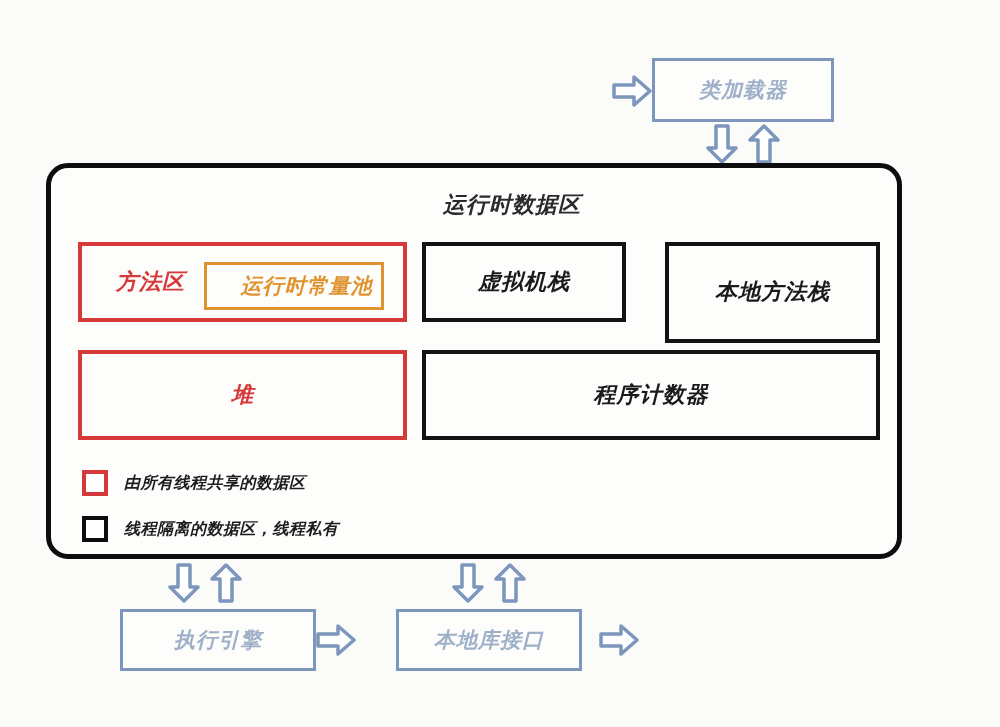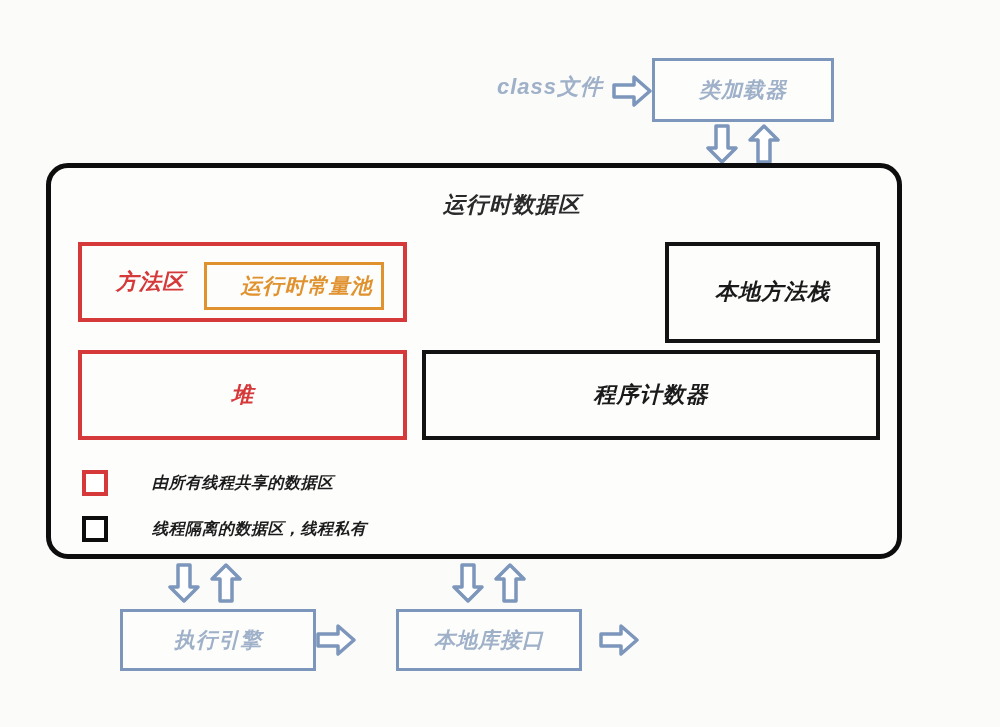--- a/index.html
+++ b/index.html
@@ -110,21 +110,20 @@
     top: 72px;
     font-size: 22px;
     color: #9fb0c9;
   }
 
   
   .legend-row {
     position: absolute;
     display: flex;
     align-items: center;
-    gap: 28px;
   }
   .legend-swatch {
     width: 26px;
     height: 26px;
     box-sizing: border-box;
     background: #ffffff;
     flex: 0 0 auto;
   }
   .legend-swatch.red   { border: 4px solid #d6393a; }
   .legend-swatch.black { border: 4px solid #0d0d0d; }
@@ -142,21 +141,20 @@
   .arrow {
     position: absolute;
   }
   .arrow svg { display: block; }
 </style>
 </head>
 <body>
 
 <div id="canvas">
 
-  <div class="plain-label" id="class-file-label">class文件</div>
 
   <div class="arrow" style="left:612px; top:75px;">
     <svg width="40" height="32" viewBox="0 0 40 32">
       <polygon points="2,10 22,10 22,2 38,16 22,30 22,22 2,22" fill="#ffffff" stroke="#7d96bb" stroke-width="3.5" stroke-linejoin="round"></polygon>
     </svg>
   </div>
 
   <div class="node blue-box" style="left:652px; top:58px; width:182px; height:64px;">
     <span>类加载器</span>
   </div>
@@ -176,20 +174,23 @@
 
     <div id="runtime-title">运行时数据区</div>
 
     <div class="node red-box" style="left:27px; top:74px; width:329px; height:80px; justify-content:flex-start;">
       <span style="margin-left:34px;">方法区</span>
       <div class="node orange-box" style="position:absolute; left:122px; top:16px; width:180px; height:48px;padding-left:25px;">
         <span>运行时常量池</span>
       </div>
     </div>
 
+    <div class="node black-box" style="left:371px; top:74px; width:204px; height:80px;">
+      <span>虚拟机栈</span>
+    </div>
 
     <div class="node black-box" style="left:614px; top:74px; width:215px; height:101px;">
       <span>本地方法栈</span>
     </div>
 
     <div class="node red-box" style="left:27px; top:182px; width:329px; height:90px;">
       <span>堆</span>
     </div>
 
     <div class="node black-box" style="left:371px; top:182px; width:458px; height:90px;">

